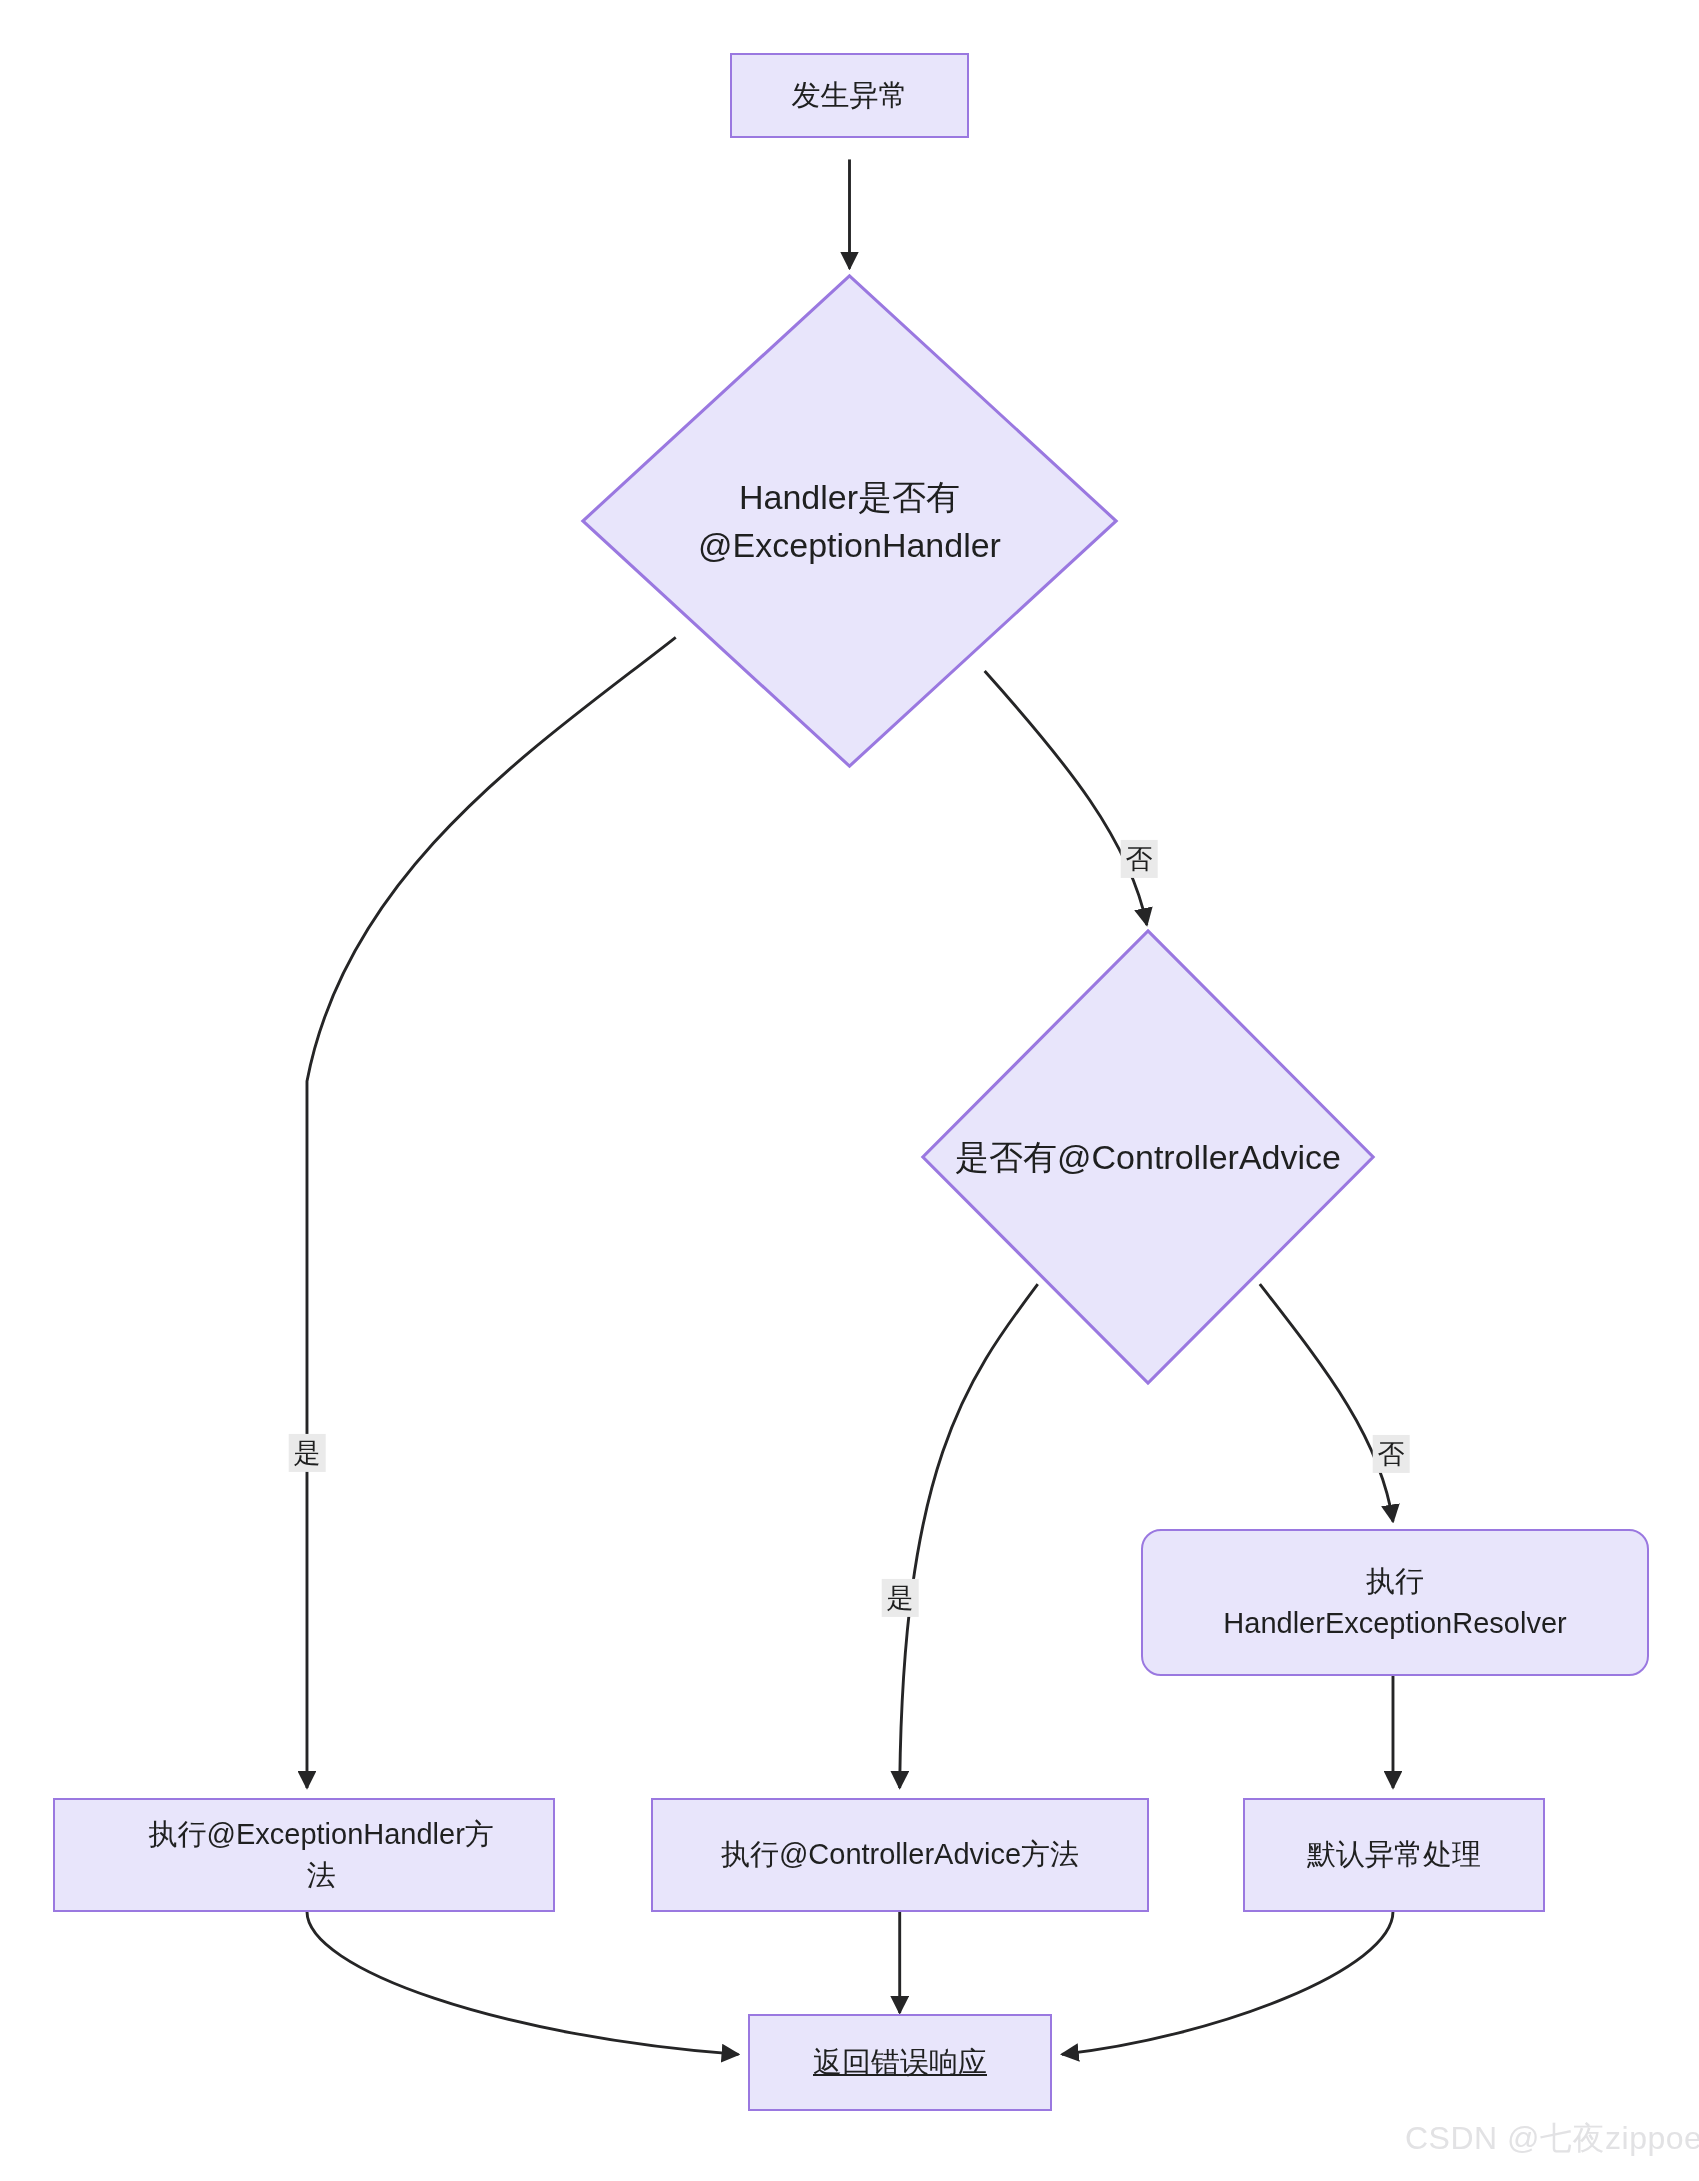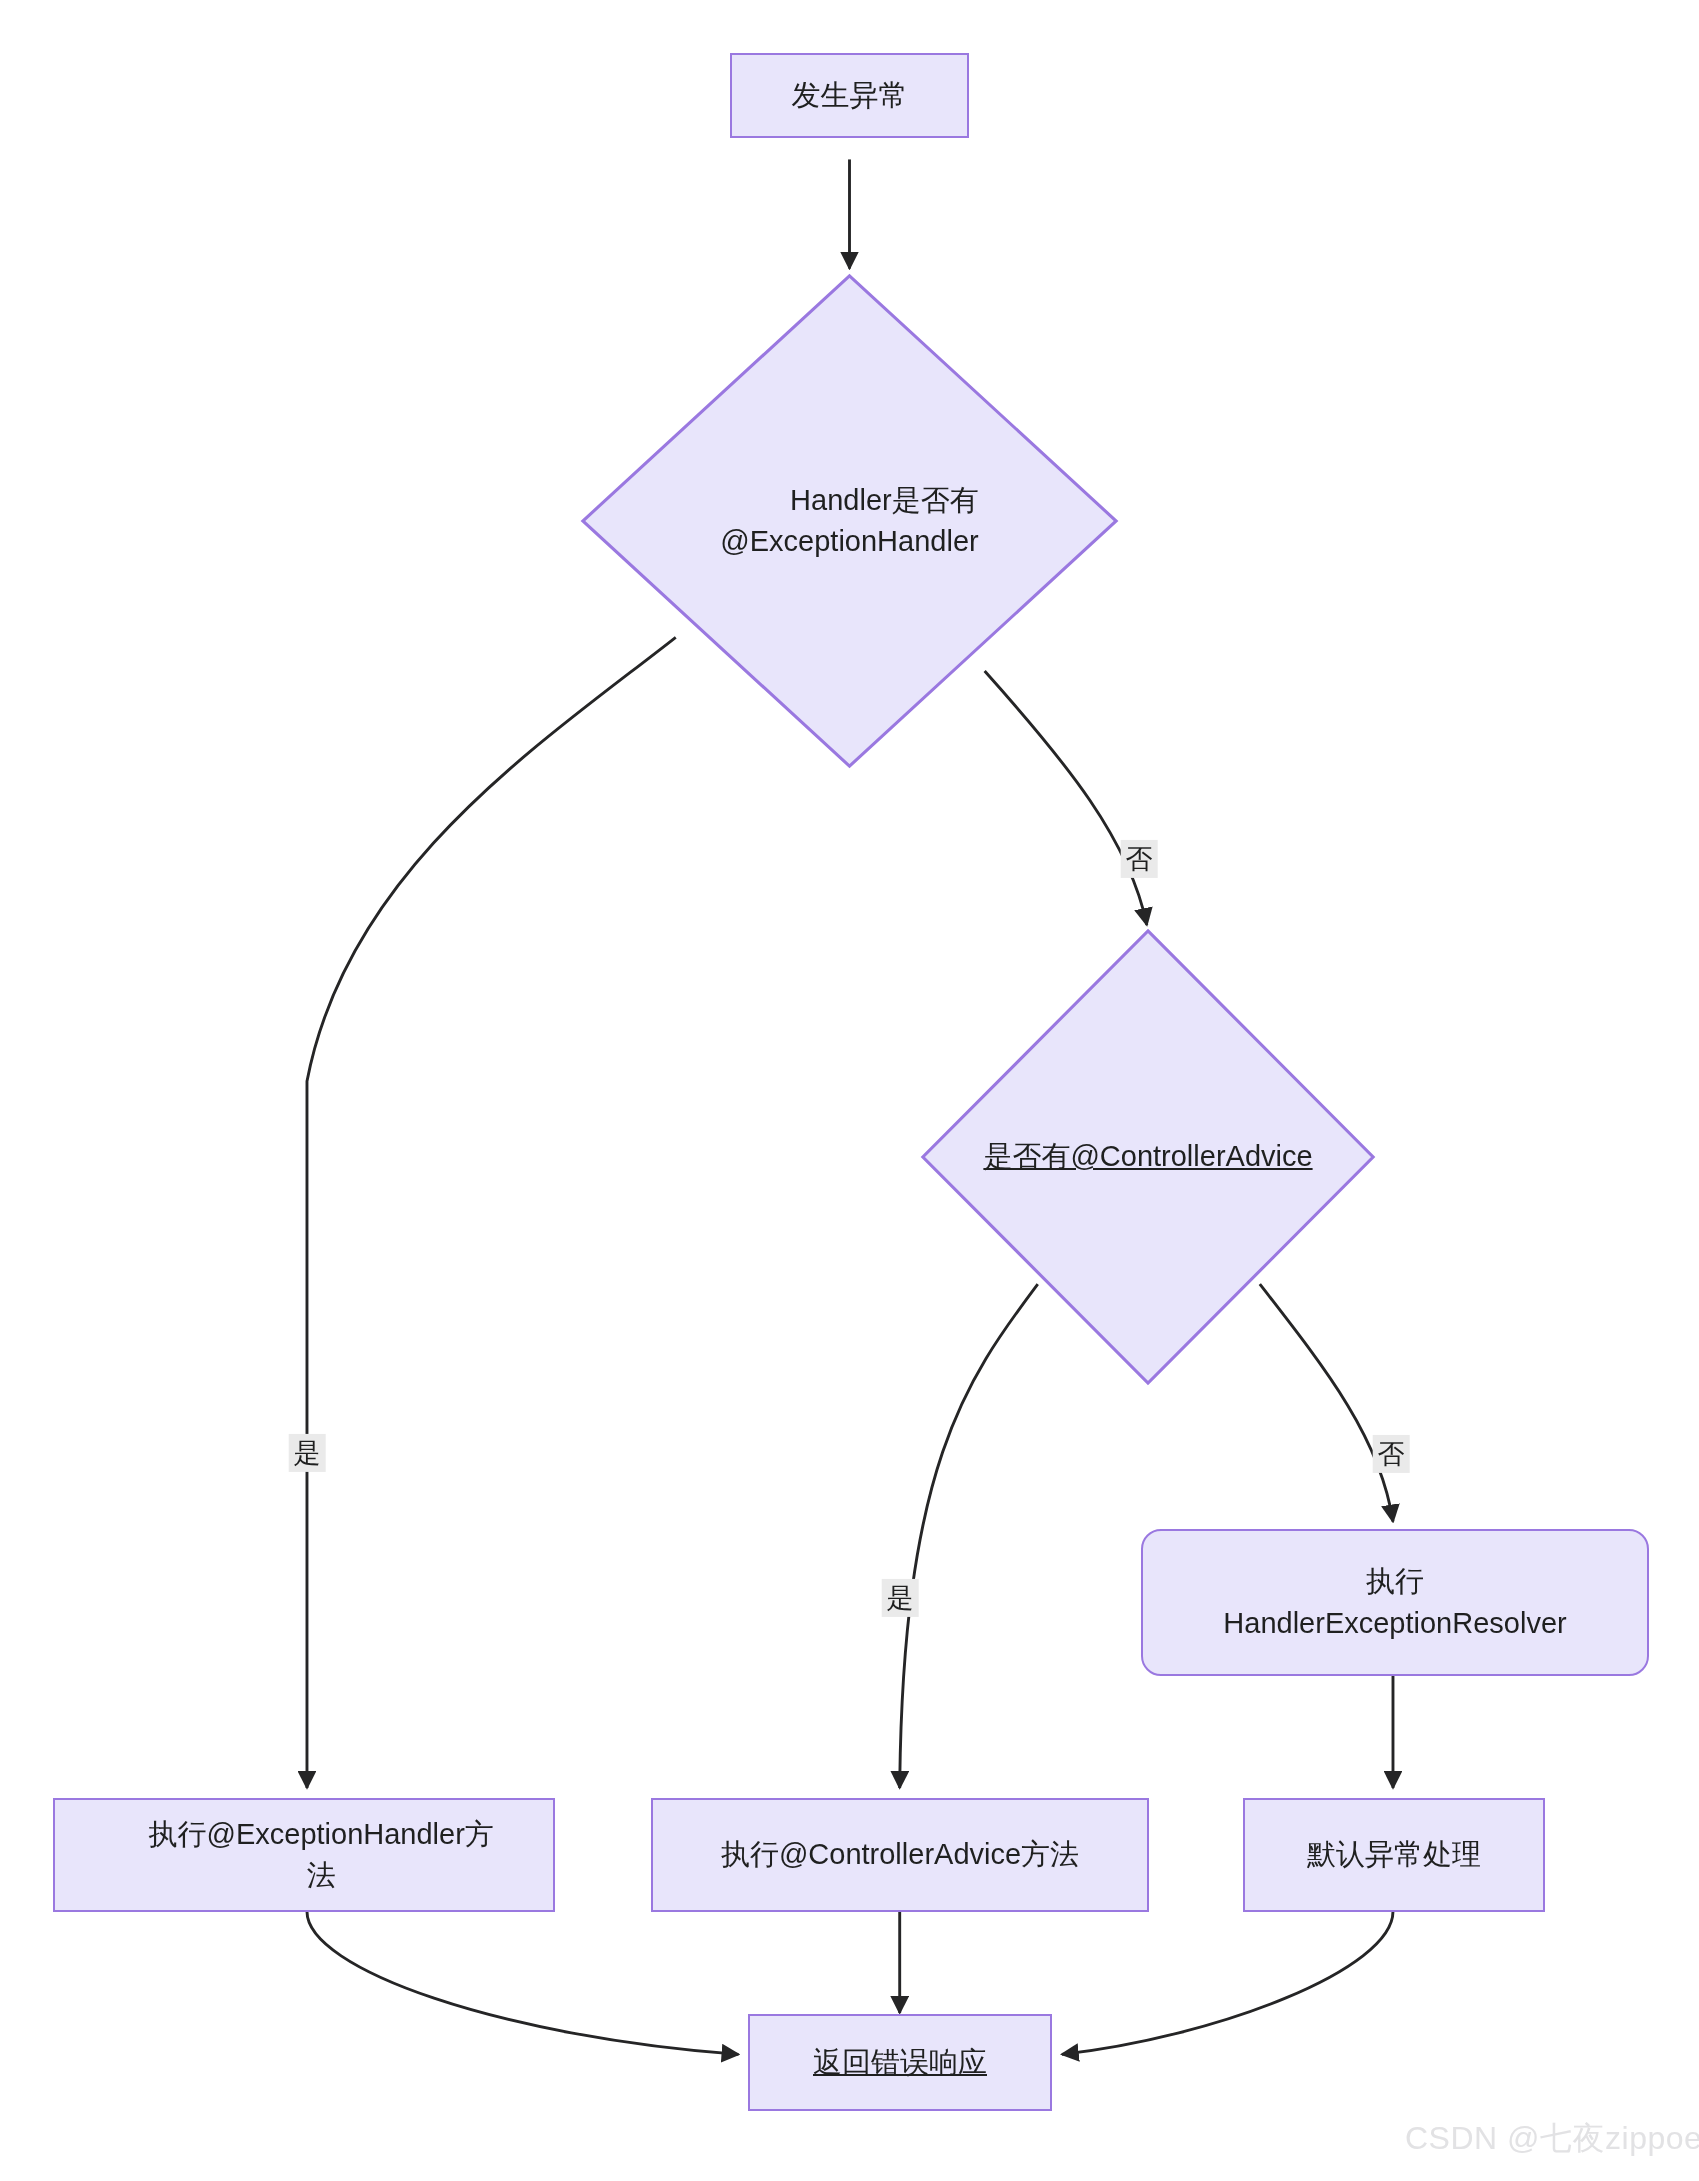--- a/index.html
+++ b/index.html
@@ -52,23 +52,23 @@
   .diamond-shape {
     position: absolute;
     left: 0;
     top: 0;
     width: 100%;
     height: 100%;
   }
   .diamond-label {
     position: relative;
     z-index: 2;
-    text-align: right;
+    text-align: center;
     color: #1f2020;
-    font-size: 29px;
+    font-size: 34px;
     line-height: 1.42;
     white-space: pre-line;
   }
   .node-label {
     white-space: pre-line;
   }
   .edge-label {
     position: absolute;
     background: #eaeaea;
     color: #1f2020;
@@ -122,21 +122,21 @@
   </div>
 
   <div class="node diamond" style="left:579px; top:272px; width:541px; height:498px;">
     <svg class="diamond-shape" viewBox="0 0 560 516" preserveAspectRatio="none">
       <polygon points="280,4 556,258 280,512 4,258" fill="#e8e5fb" stroke="#9a78e0" stroke-width="3.2"></polygon>
     </svg>
     <div class="diamond-label">Handler是否有
 @ExceptionHandler</div>
   </div>
 
-  <div class="node diamond" style="left:919px; top:927px; width:458px; height:460px;text-decoration:underline;">
+  <div class="node diamond" style="left:919px; top:927px; width:458px; height:460px;">
     <svg class="diamond-shape" viewBox="0 0 474 476" preserveAspectRatio="none">
       <polygon points="237,4 470,238 237,472 4,238" fill="#e8e5fb" stroke="#9a78e0" stroke-width="3.2"></polygon>
     </svg>
     <div class="diamond-label">是否有@ControllerAdvice</div>
   </div>
 
   <div class="node" style="left:1141px; top:1529px; width:508px; height:147px;border-radius:20px;">
     <span class="node-label">执行
 HandlerExceptionResolver</span>
   </div>

